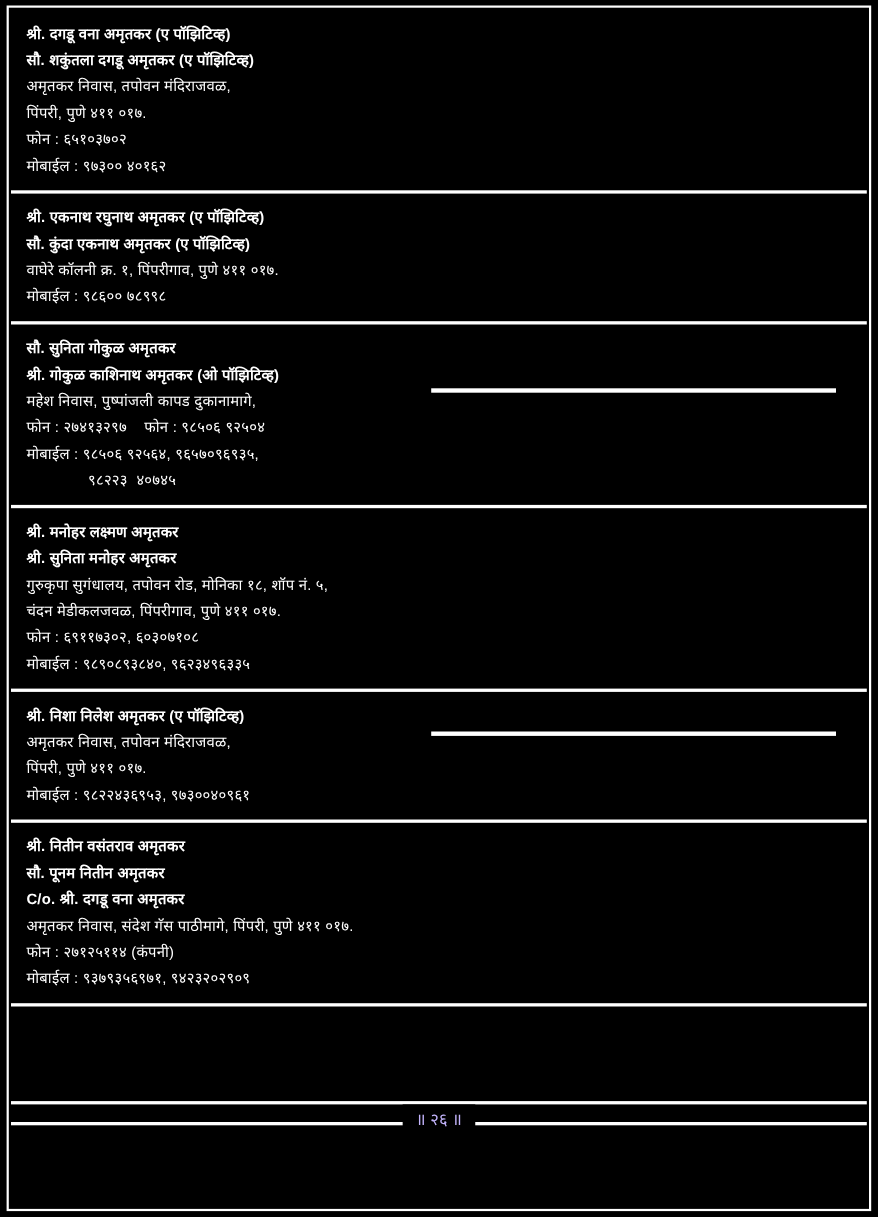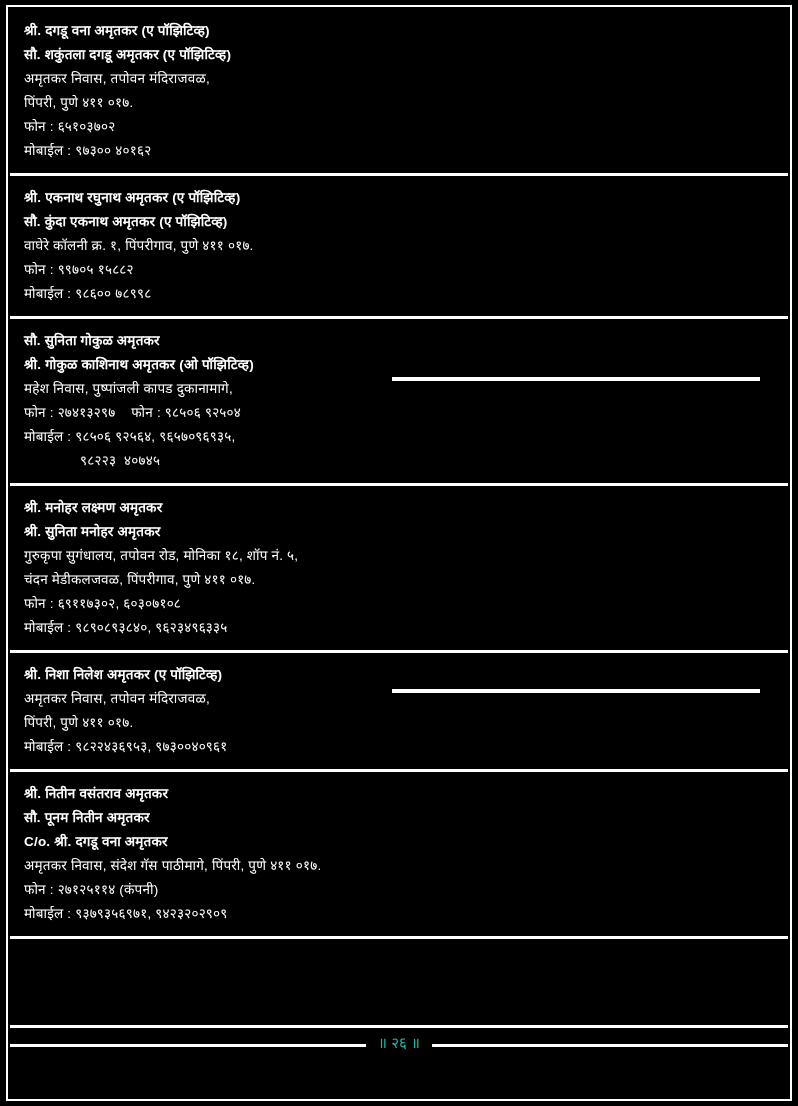--- a/index.html
+++ b/index.html
@@ -105,21 +105,21 @@
     height: 3px;
     background: #ffffff;
   }
   .folio {
     position: absolute;
     left: 50%;
     transform: translateX(-50%);
     top: 0;
     background: #000000;
     padding: 0 12px;
-    color: #14b8a6;
+    color: #c4b5fd;
     font-size: 15px;
     line-height: 30px;
     white-space: pre;
   }
 </style>
 </head>
 <body>
 
 <div class="page">
   <div class="page-border"></div>
@@ -132,21 +132,20 @@
       <div class="line">अमृतकर निवास, तपोवन मंदिराजवळ,</div>
       <div class="line">पिंपरी, पुणे ४११ ०१७.</div>
       <div class="line">फोन : ६५१०३७०२</div>
       <div class="line">मोबाईल : ९७३०० ४०१६२</div>
     </div>
 
     <div class="record">
       <div class="line bold">श्री. एकनाथ रघुनाथ अमृतकर (ए पॉझिटिव्ह)</div>
       <div class="line bold">सौ. कुंदा एकनाथ अमृतकर (ए पॉझिटिव्ह)</div>
       <div class="line">वाघेरे कॉलनी क्र. १, पिंपरीगाव, पुणे ४११ ०१७.</div>
-      <div class="line">फोन : ९९७०५ १५८८२</div>
       <div class="line">मोबाईल : ९८६०० ७८९९८</div>
     </div>
 
     <div class="record">
       <div class="rule r1"></div>
       <div class="line bold">सौ. सुनिता गोकुळ अमृतकर</div>
       <div class="line bold">श्री. गोकुळ काशिनाथ अमृतकर (ओ पॉझिटिव्ह)</div>
       <div class="line">महेश निवास, पुष्पांजली कापड दुकानामागे,</div>
       <div class="line">फोन : २७४१३२९७    फोन : ९८५०६ ९२५०४</div>
       <div class="line">मोबाईल : ९८५०६ ९२५६४, ९६५७०९६९३५,</div>

